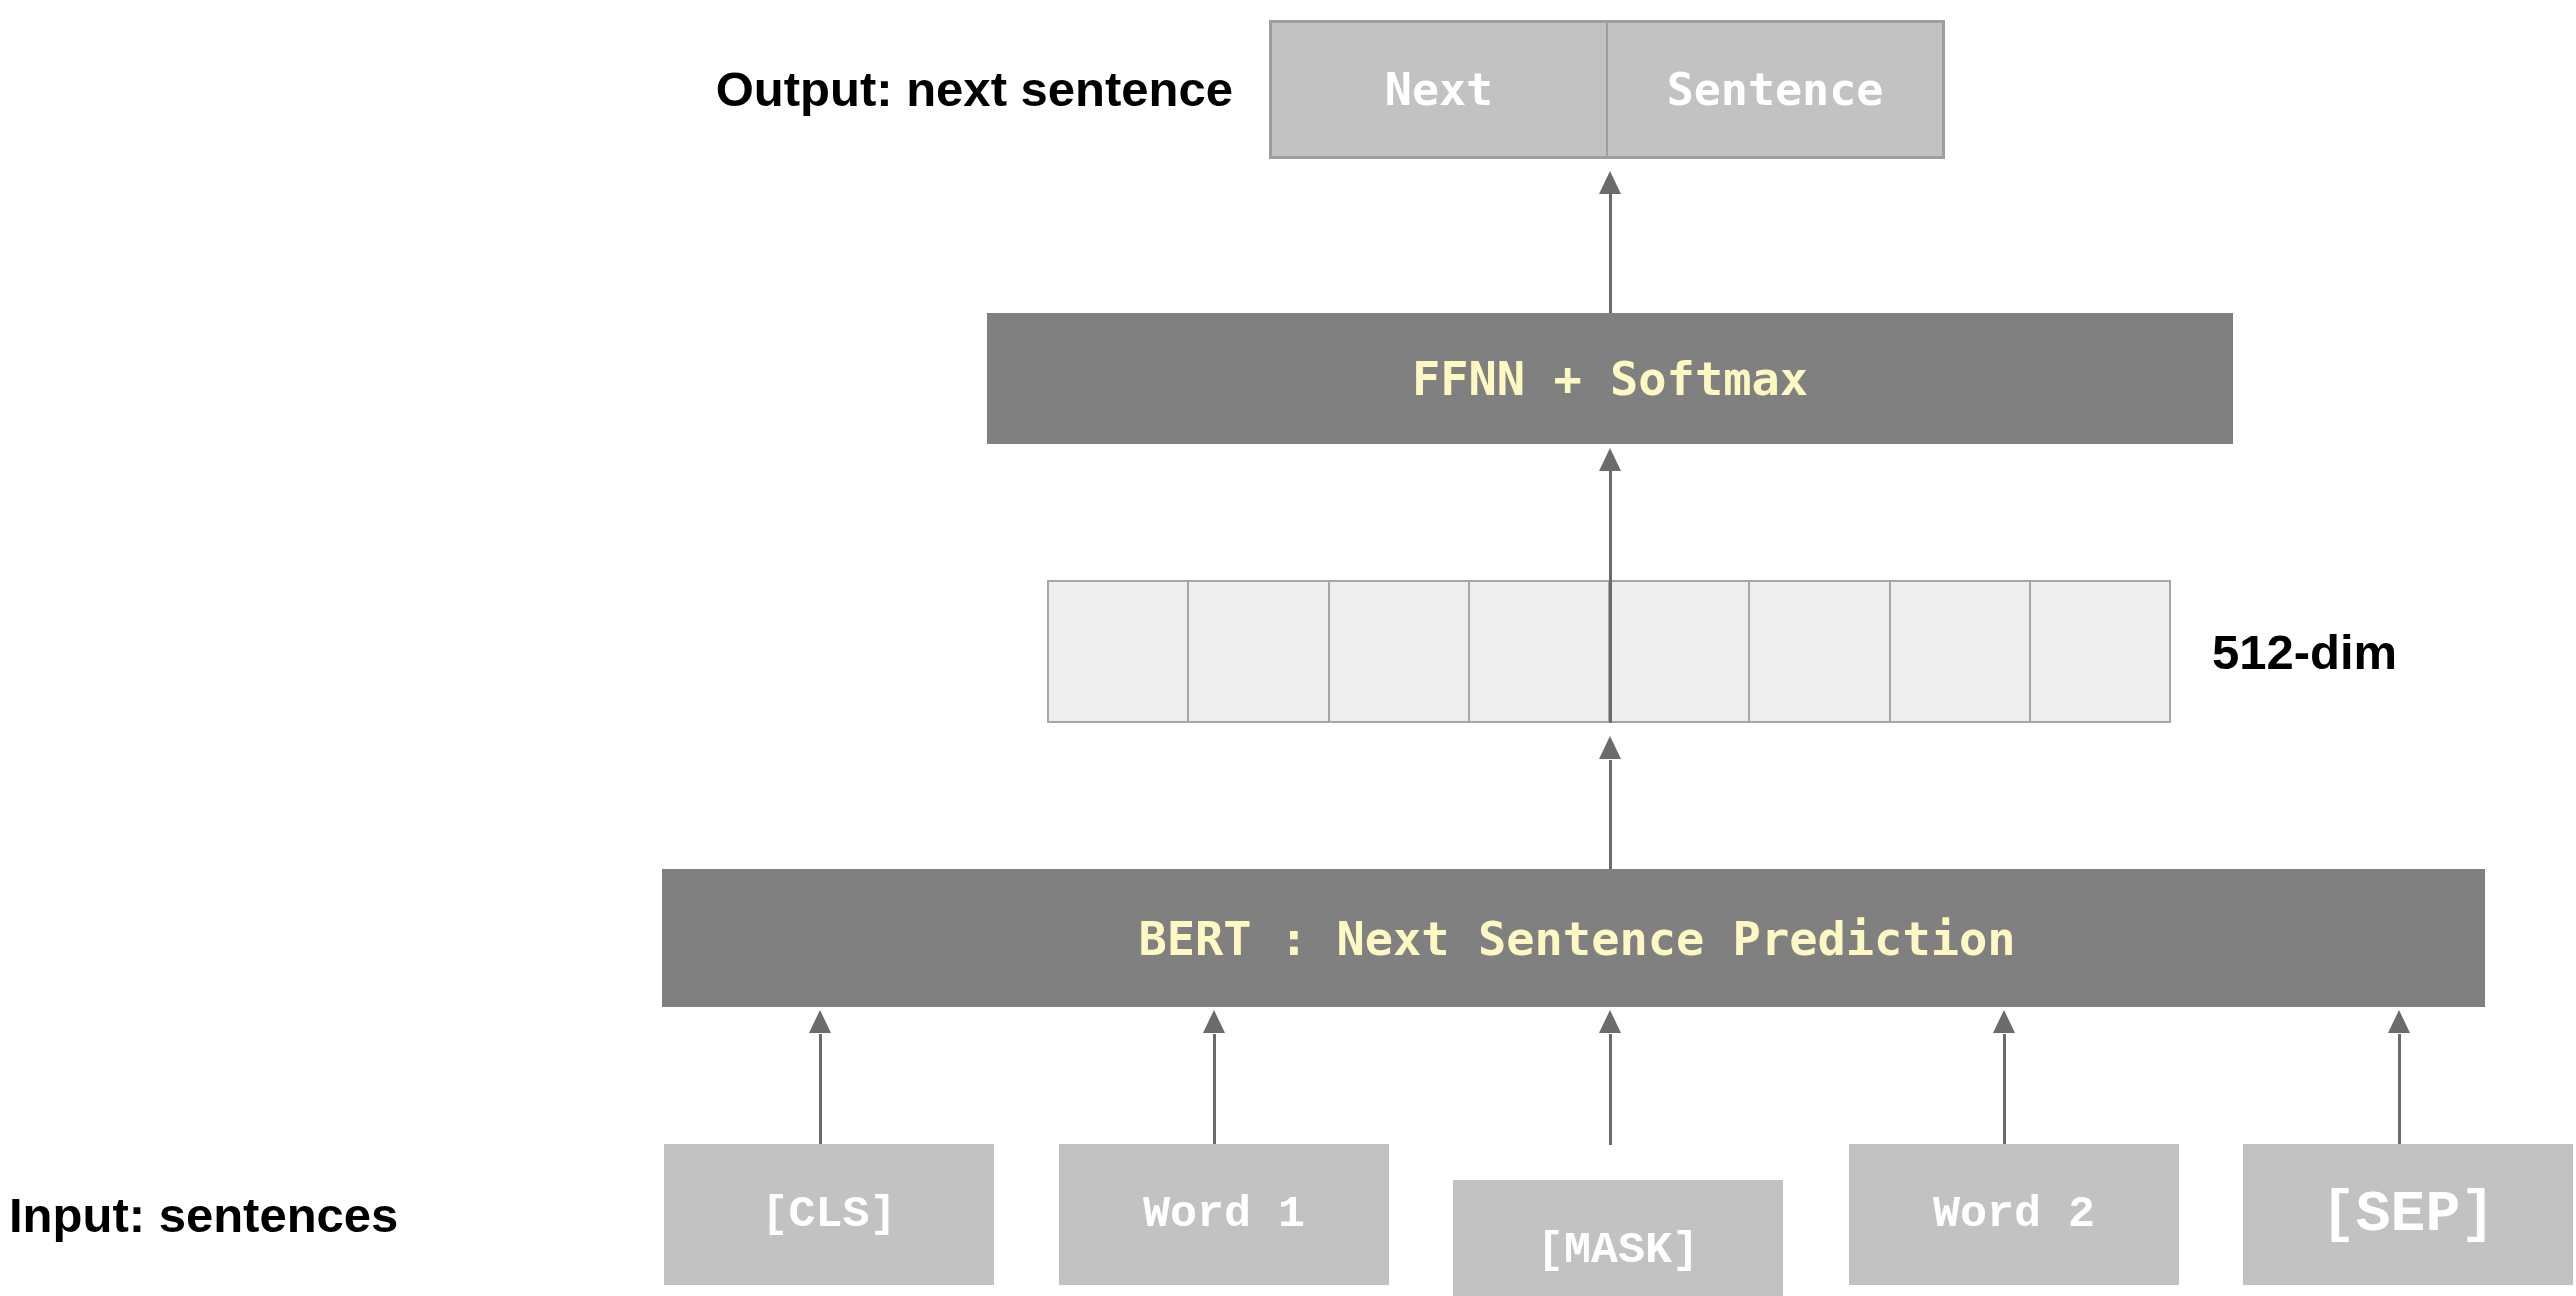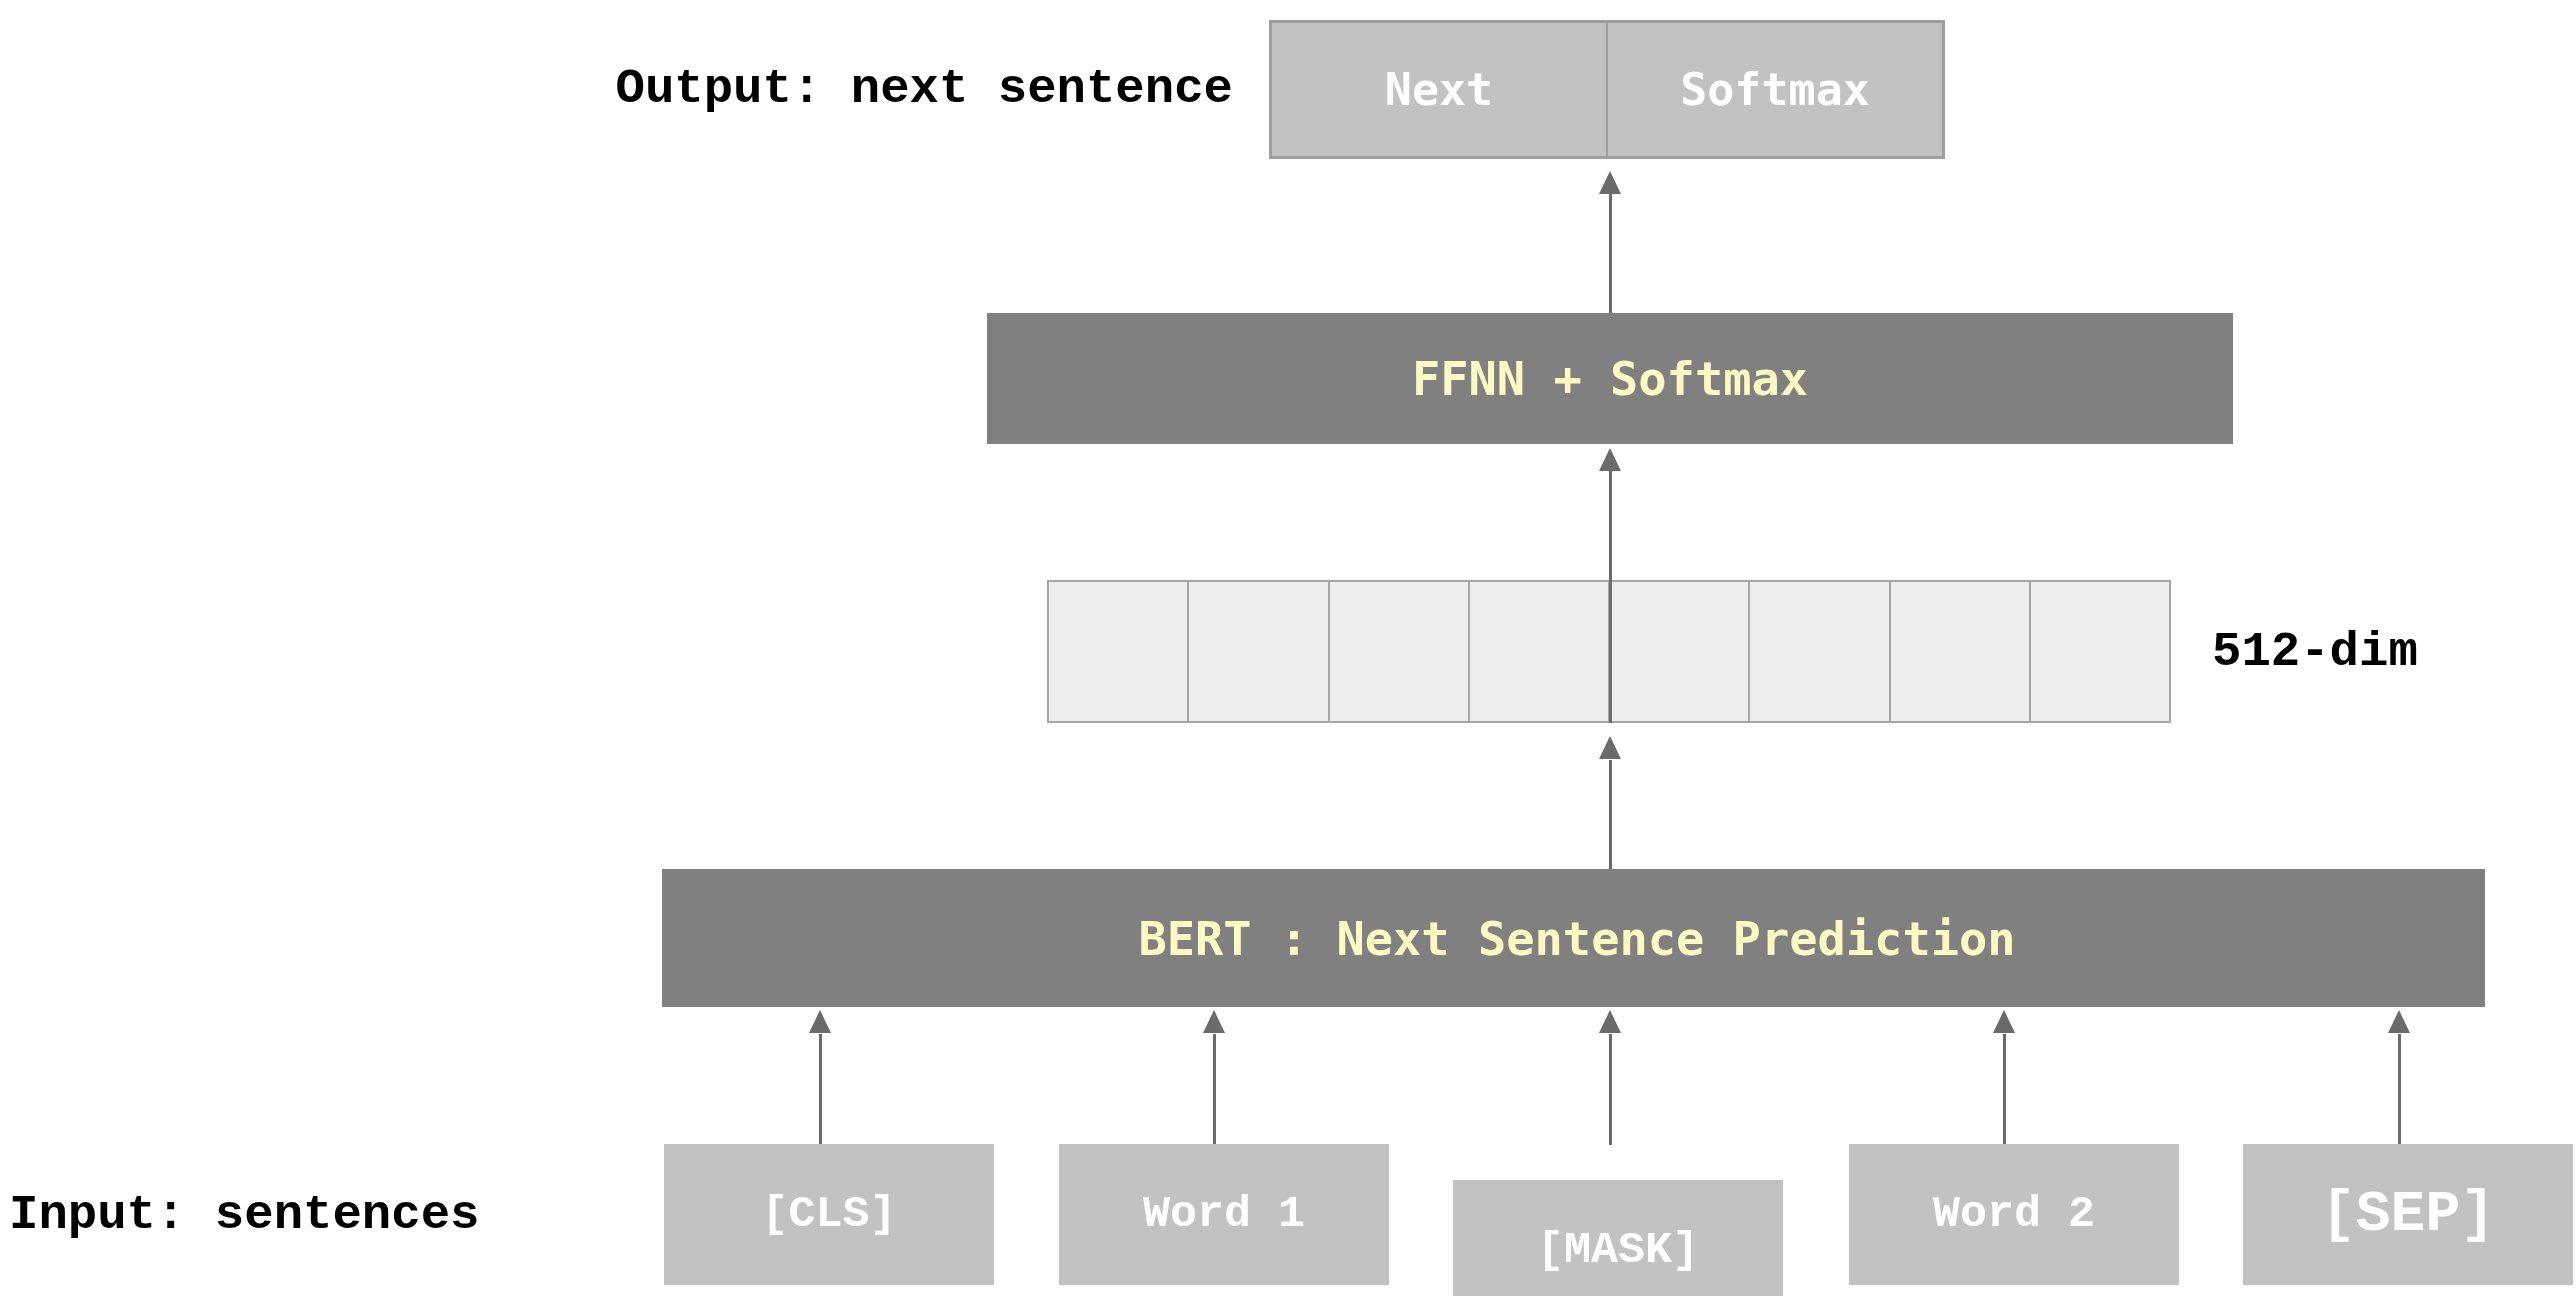--- a/index.html
+++ b/index.html
@@ -17,21 +17,21 @@
     background: #ffffff;
     overflow: hidden;
   }
 
   
   .abs { position: absolute; box-sizing: border-box; }
 
   
   .side-label {
     color: #000000;
-    font-family: Liberation Mono, monospace;
+    font-family: Liberation Sans, sans-serif;
     font-weight: bold;
     white-space: pre;
     display: flex;
     align-items: center;
     letter-spacing: 0px;
   }
 
   
   .output-row {
     display: flex;
@@ -107,21 +107,21 @@
 </style>
 </head>
 <body>
 
 <div id="canvas">
 
   <div class="abs side-label" style="left:426px; top:20px; width:825px; height:138px; font-size:49px; justify-content:flex-end; padding-right:18px;">Output: next sentence</div>
 
   <div class="abs output-row" style="left:1269px; top:20px; width:676px; height:139px;">
     <div class="output-cell" style="font-size:45px;">Next</div>
-    <div class="output-cell" style="font-size:45px;">Softmax</div>
+    <div class="output-cell" style="font-size:45px;">Sentence</div>
   </div>
 
   <div class="arrow-shaft" style="left:1609px; top:186px; height:127px;"></div>
   <div class="arrow-head" style="left:1599px; top:171px;"></div>
 
   <div class="abs dark-bar" style="left:987px; top:313px; width:1246px; height:131px; font-size:47px;">FFNN + Softmax</div>
 
   <div class="arrow-shaft" style="left:1609px; top:468px; height:112px;"></div>
   <div class="arrow-head" style="left:1599px; top:448px;"></div>
 

